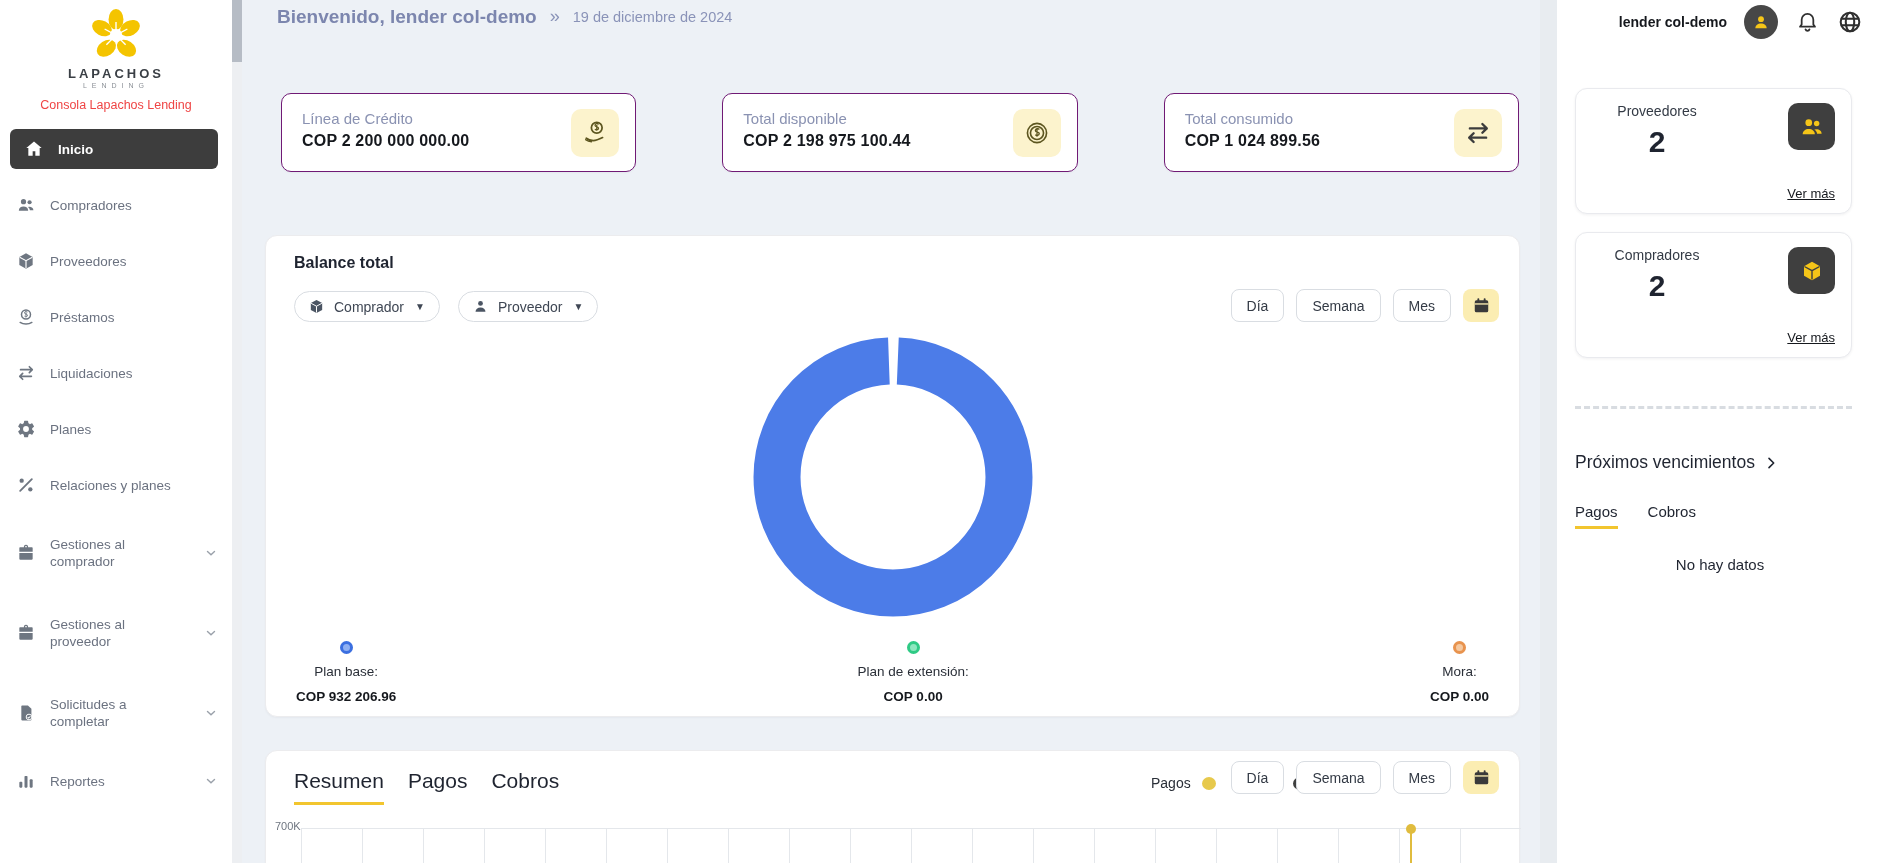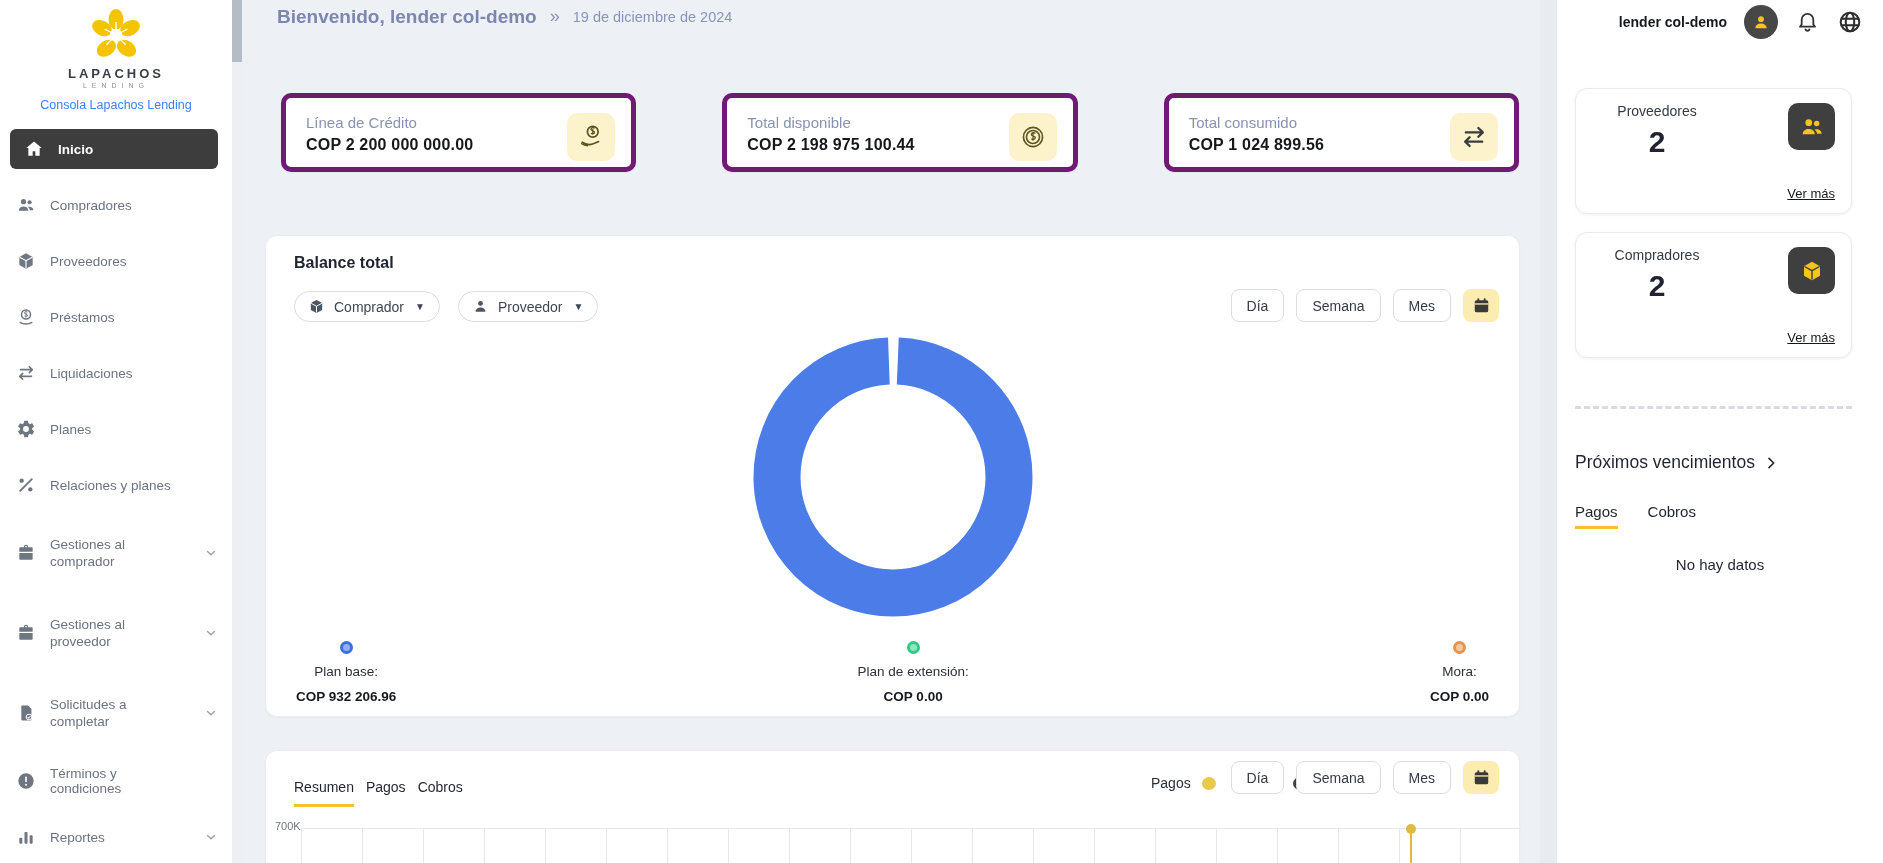--- a/index.html
+++ b/index.html
@@ -7,21 +7,21 @@
   body { font-family:"Liberation Sans", sans-serif; background:#edf1f6; position:relative; color:#1f2430; }
   svg { display:block; }
 
   
   .sidebar { position:absolute; left:0; top:0; width:232px; height:863px; background:#fff;
              box-shadow:1px 0 4px rgba(0,0,0,.05); z-index:3; padding-top:8px; }
   .brand { text-align:center; }
   .brand .flower { margin:0 auto; }
   .brand-name { font-size:13px; font-weight:bold; letter-spacing:3px; color:#3a3f45; margin-top:2px; }
   .brand-sub { font-size:7px; letter-spacing:5px; color:#8b9097; margin-top:1px; }
-  .console-label { font-size:12.5px; color:#3b82f6; margin-top:9px; }
+  .console-label { font-size:12.5px; color:#ef4444; margin-top:9px; }
   .nav { margin-top:17px; display:flex; flex-direction:column; gap:16px; }
   .nav-item { position:relative; display:flex; align-items:center; gap:14px; height:40px;
               padding-left:16px; color:#6b7280; font-size:13.5px; cursor:pointer; }
   .nav-item .ic { width:20px; height:20px; flex:0 0 20px; color:#6e7681; }
   .nav-item.two { height:64px; }
   .nav-item.two .lbl { line-height:17px; }
   .nav-item .lbl { max-width:138px; }
   .nav-item.active { background:#3d3d3d; border-radius:6px; margin:0 14px 0 10px; padding-left:14px; color:#fff; font-weight:bold; }
   .nav-item.active .ic { color:#fff; }
   .nav-chev { position:absolute; right:14px; color:#9aa1aa; }
@@ -33,21 +33,21 @@
 
   
   .welcome-row { position:absolute; left:277px; top:6px; display:flex; align-items:center; gap:13px; }
   .welcome { font-size:19px; font-weight:bold; color:#7c86ae; }
   .welcome-sep { font-size:18px; color:#8a93b8; margin-top:-2px; }
   .welcome-date { font-size:14.5px; color:#8a93b8; }
 
   
   .stats { position:absolute; left:281px; top:93px; width:1238px; display:grid;
            grid-template-columns:1fr 1fr 1fr; gap:86px; }
-  .stat-card { position:relative; background:#fff; border:5px solid #701a75; border-radius:10px;
+  .stat-card { position:relative; background:#fff; border:1px solid #701a75; border-radius:10px;
                height:79px; padding:16px 20px; box-shadow:0 1px 2px rgba(16,24,40,.04); }
   .stat-label { font-size:15px; color:#8a92b2; }
   .stat-value { font-size:16px; font-weight:bold; color:#15181d; margin-top:5px; letter-spacing:.2px; }
   .stat-icon { position:absolute; right:16px; top:15px; width:48px; height:48px; border-radius:10px;
                background:#fcf3cd; display:flex; align-items:center; justify-content:center; color:#5c551f; }
 
   
   .balance-card { position:absolute; left:265px; top:235px; width:1255px; height:482px; background:#fff;
                   border:1px solid #ececee; border-radius:12px; box-shadow:0 1px 2px rgba(16,24,40,.04); }
   .balance-title { position:absolute; left:28px; top:18px; font-size:16px; color:#1f2430; }
@@ -71,21 +71,21 @@
   .lg-item { display:flex; align-items:center; gap:10px;flex-direction:column; }
   .lg-dot { width:13px; height:13px; border-radius:50%; }
   .lg-dot.blue   { background:#8fb0f2; border:3.5px solid #3b6fe0; }
   .lg-dot.green  { background:#8ee7bf; border:3.5px solid #2fca85; }
   .lg-dot.orange { background:#f5c9a0; border:3.5px solid #e8934e; }
   .lg-val { font-weight:bold; color:#15181d; }
 
   
   .summary-card { position:absolute; left:265px; top:750px; width:1255px; height:260px; background:#fff;
                   border:1px solid #ececee; border-radius:12px; box-shadow:0 1px 2px rgba(16,24,40,.04); }
-  .sum-tabs { position:absolute; left:28px; top:28px; display:flex; gap:12px; font-size:14px; color:#1f2430; }
+  .sum-tabs { position:absolute; left:28px; top:18px; display:flex; gap:24px; font-size:21px; color:#1f2430; }
   .sum-tab { padding-bottom:9px; cursor:pointer; }
   .sum-tab.active { border-bottom:3px solid #f2c52e; }
   .sum-legend { position:absolute; left:885px; top:24px; display:flex; gap:28px; align-items:center;
                 font-size:14px; color:#2a2f38; }
   .sl-item { display:flex; align-items:center; gap:11px; }
   .sl-dot { width:14px; height:13px; border-radius:50%; }
   .sl-dot.yellow { background:#e7c94c; }
   .sl-dot.dark { background:#3f3f3f; }
   .summary-card .period-row { position:absolute; right:20px; top:10px; }
 
@@ -235,28 +235,20 @@
           <path d="M7.5 3h6.8L18.5 7v12.9c0 .6-.5 1.1-1.1 1.1H7.5c-.6 0-1.1-.5-1.1-1.1V4.1c0-.6.5-1.1 1.1-1.1z" fill="currentColor"></path>
           <circle cx="15.6" cy="16.8" r="3.4" fill="currentColor" stroke="#fff" stroke-width="1.2"></circle>
           <polyline points="14 16.9 15.2 18.1 17.3 15.9" fill="none" stroke="#fff" stroke-width="1.3"></polyline>
         </svg>
       <span class="lbl">Solicitudes a completar</span>
       <svg class="nav-chev" width="14" height="14" viewBox="0 0 24 24" fill="none" stroke="currentColor" stroke-width="2.4" stroke-linecap="round">
           <polyline points="6 9.5 12 15 18 9.5"></polyline>
         </svg>
     </div>
 
-    <div class="nav-item">
-      <svg class="ic" viewBox="0 0 24 24">
-          <circle cx="12" cy="12" r="9.2" fill="currentColor"></circle>
-          <rect x="11" y="6.6" width="2" height="6.6" rx="1" fill="#fff"></rect>
-          <circle cx="12" cy="16.4" r="1.2" fill="#fff"></circle>
-        </svg>
-      <span class="lbl">Términos y condiciones</span>
-    </div>
 
     <div class="nav-item">
       <svg class="ic" viewBox="0 0 24 24" fill="currentColor">
           <rect x="4" y="13" width="3.6" height="7" rx="1"></rect>
           <rect x="10.2" y="6" width="3.6" height="14" rx="1"></rect>
           <rect x="16.4" y="10" width="3.6" height="10" rx="1"></rect>
         </svg>
       <span class="lbl">Reportes</span>
       <svg class="nav-chev" width="14" height="14" viewBox="0 0 24 24" fill="none" stroke="currentColor" stroke-width="2.4" stroke-linecap="round">
           <polyline points="6 9.5 12 15 18 9.5"></polyline>

